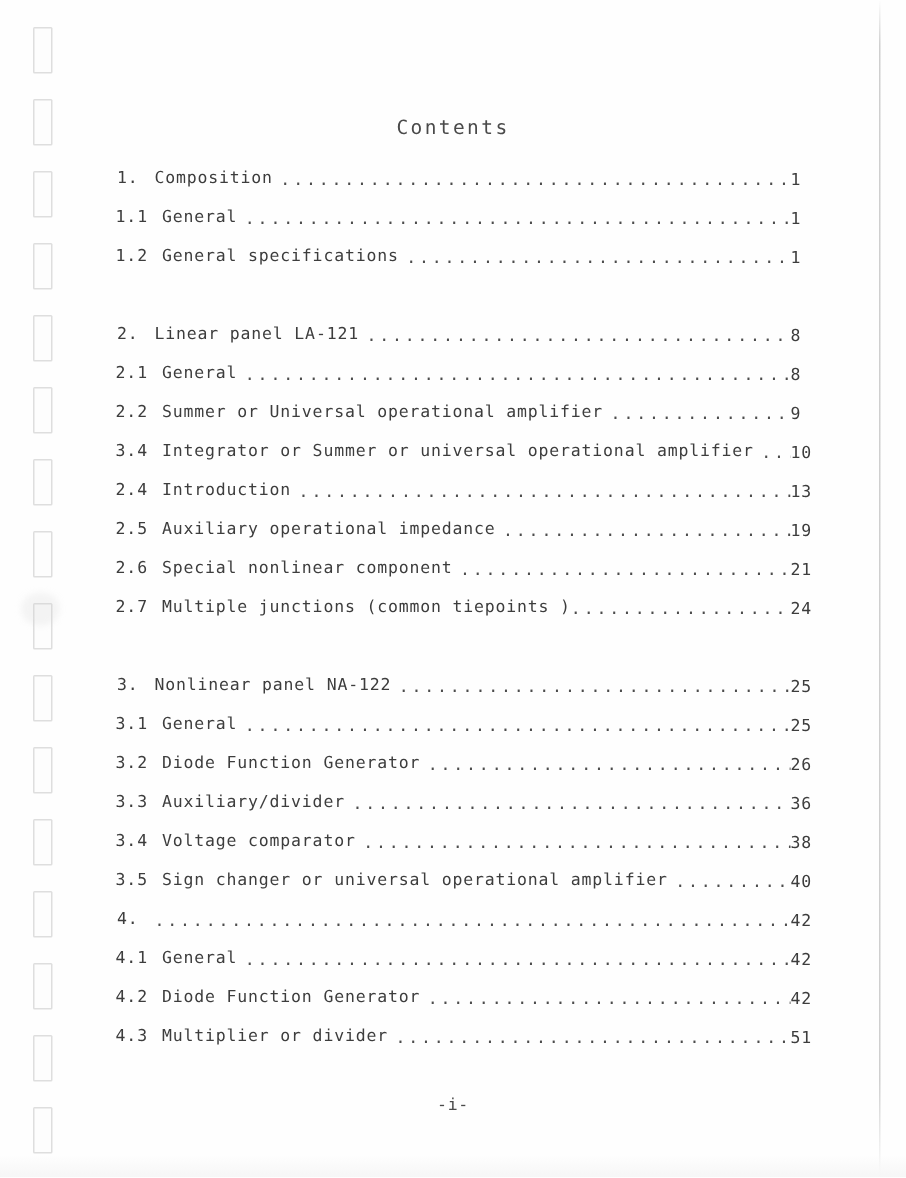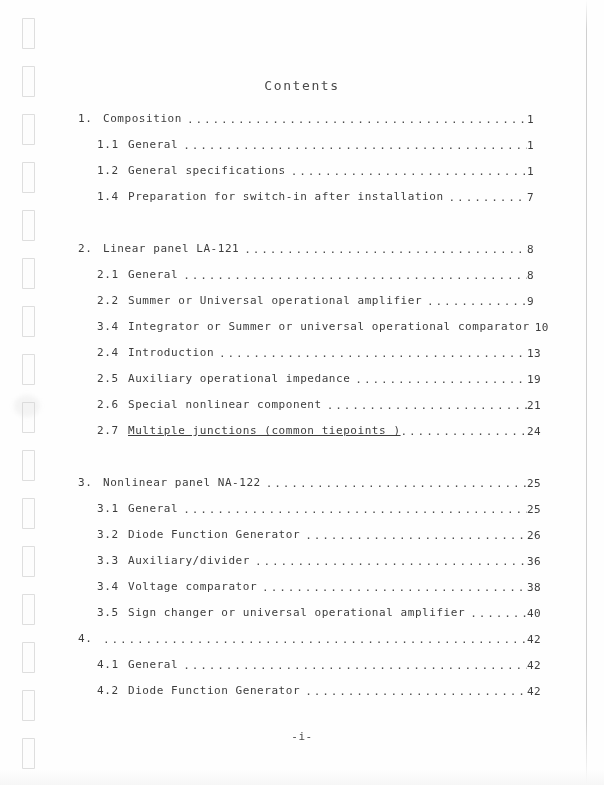--- a/index.html
+++ b/index.html
@@ -86,21 +86,21 @@
   }
   .toc-entry {
     position: relative;
     height: 26px;
     display: flex;
     align-items: baseline;
     font-size: 11px;
     white-space: nowrap;
   }
   .toc-entry.level-1 { padding-left: 78px; }
-  .toc-entry.level-2 { padding-left: 97px; }
+  .toc-entry.level-2 { padding-left: 77px; }
   .toc-entry.section-start { margin-top: 26px; }
 
   .toc-num {
     flex: 0 0 auto;
     color: #3d3d3d;
     letter-spacing: 0.6px;
   }
   .level-1 .toc-num { width: 25px; }
   .level-2 .toc-num { width: 31px; }
 
@@ -124,21 +124,21 @@
   .toc-page {
     flex: 0 0 auto;
     width: 22px;
     text-align: left;
     color: #3d3d3d;
     letter-spacing: 0.5px;
     padding-right: 55px;
     transform: translateY(1px);
   }
   
-  .toc-entry.tight .toc-title { padding-right: 0; text-decoration: underline; }
+  .toc-entry.tight .toc-title { padding-right: 0; }
   .toc-entry:not(.tight) .toc-title { padding-right: 5px; }
 
   
   .page-footer {
     position: absolute;
     top: 730px;
     left: 0;
     width: 604px;
     text-align: center;
     font-size: 11px;
@@ -188,47 +188,41 @@
         <span class="toc-title">General</span>
         <span class="toc-leader"></span>
         <span class="toc-page">1</span>
       </div>
       <div class="toc-entry level-2">
         <span class="toc-num">1.2</span>
         <span class="toc-title">General specifications</span>
         <span class="toc-leader"></span>
         <span class="toc-page">1</span>
       </div>
-      <div class="toc-entry level-2">
-        <span class="toc-num">1.4</span>
-        <span class="toc-title">Preparation for switch-in after installation</span>
-        <span class="toc-leader"></span>
-        <span class="toc-page">7</span>
-      </div>
       <div class="toc-entry level-1 section-start">
         <span class="toc-num">2.</span>
         <span class="toc-title">Linear panel LA-121</span>
         <span class="toc-leader"></span>
         <span class="toc-page">8</span>
       </div>
       <div class="toc-entry level-2">
         <span class="toc-num">2.1</span>
         <span class="toc-title">General</span>
         <span class="toc-leader"></span>
         <span class="toc-page">8</span>
       </div>
       <div class="toc-entry level-2">
         <span class="toc-num">2.2</span>
         <span class="toc-title">Summer or Universal operational amplifier</span>
         <span class="toc-leader"></span>
         <span class="toc-page">9</span>
       </div>
       <div class="toc-entry level-2">
         <span class="toc-num">3.4</span>
-        <span class="toc-title">Integrator or Summer or universal operational comparator</span>
+        <span class="toc-title">Integrator or Summer or universal operational amplifier</span>
         <span class="toc-leader"></span>
         <span class="toc-page">10</span>
       </div>
       <div class="toc-entry level-2">
         <span class="toc-num">2.4</span>
         <span class="toc-title">Introduction</span>
         <span class="toc-leader"></span>
         <span class="toc-page">13</span>
       </div>
       <div class="toc-entry level-2">
@@ -295,17 +289,23 @@
         <span class="toc-title">General</span>
         <span class="toc-leader"></span>
         <span class="toc-page">42</span>
       </div>
       <div class="toc-entry level-2">
         <span class="toc-num">4.2</span>
         <span class="toc-title">Diode Function Generator</span>
         <span class="toc-leader"></span>
         <span class="toc-page">42</span>
       </div>
+      <div class="toc-entry level-2">
+        <span class="toc-num">4.3</span>
+        <span class="toc-title">Multiplier or divider</span>
+        <span class="toc-leader"></span>
+        <span class="toc-page">51</span>
+      </div>
     </div>
 
   <div class="page-footer">-i-</div>
 
 </div>
 
 </body></html>

